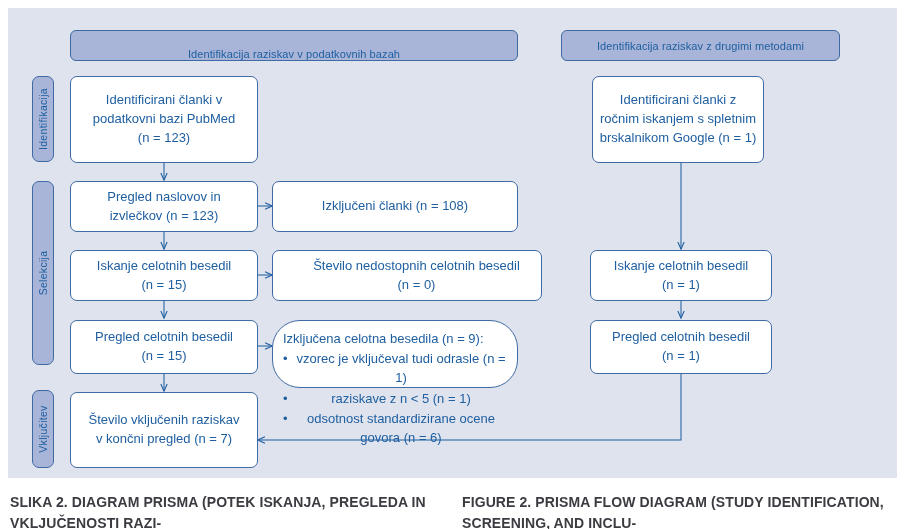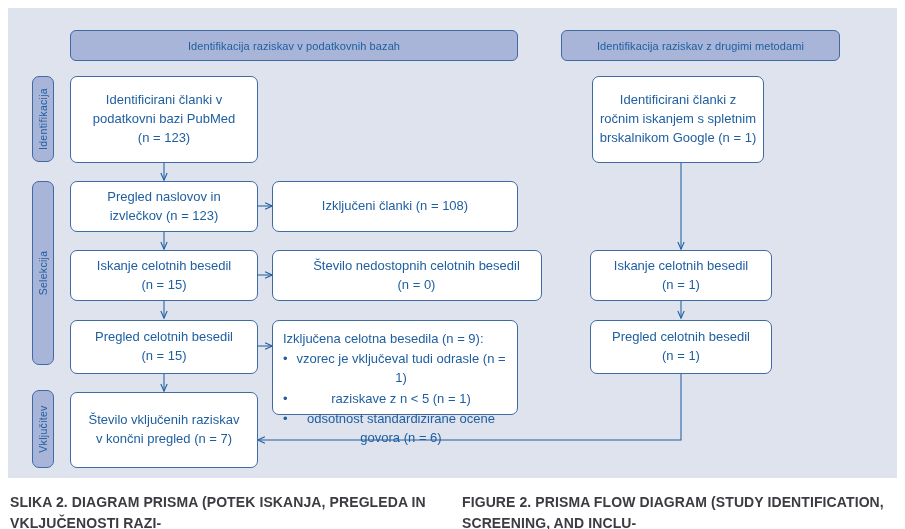--- a/index.html
+++ b/index.html
@@ -115,21 +115,21 @@
       <line x1="258" y1="275" x2="272" y2="275" marker-end="url(#ah)"></line>
       <line x1="258" y1="346" x2="272" y2="346" marker-end="url(#ah)"></line>
 
       <line x1="681" y1="163" x2="681" y2="249" marker-end="url(#ah)"></line>
       <line x1="681" y1="301" x2="681" y2="318" marker-end="url(#ah)"></line>
 
       <path d="M681,374 L681,440 L258,440" marker-end="url(#ah)"></path>
     </g>
   </svg>
 
-  <div class="hdr" style="left:70px;top:30px;width:448px;height:31px;">
+  <div class="hdr" style="left:70px;top:30px;width:448px;height:31px;align-items:flex-end;">
     <span>Identifikacija raziskav v podatkovnih bazah</span>
   </div>
 
   <div class="hdr" style="left:561px;top:30px;width:279px;height:31px;">
     <span>Identifikacija raziskav z drugimi metodami</span>
   </div>
 
   <div class="stage-label" style="left:32px;top:76px;width:22px;height:86px;">
     <span>Identifikacija</span>
   </div>
@@ -170,21 +170,21 @@
 
   <div class="box" style="left:272px;top:181px;width:246px;height:51px;">
     <span class="txt">Izključeni članki (n = 108)</span>
   </div>
 
   <div class="box" style="left:272px;top:250px;width:270px;height:51px;padding-left:25px;">
     <span class="txt">Število nedostopnih celotnih besedil
 (n = 0)</span>
   </div>
 
-  <div class="box left-align" style="left:272px;top:320px;width:246px;height:95px;">
+  <div class="box left-align" style="left:272px;top:320px;width:246px;height:68px;border-radius:28px;">
     <div style="width:100%;">
       <div class="excl-title">Izključena celotna besedila (n = 9):</div>
       <ul class="excl-list">
         <li>vzorec je vključeval tudi odrasle (n = 1)</li>
         <li>raziskave z n &lt; 5 (n = 1)</li>
         <li>odsotnost standardizirane ocene govora (n = 6)</li>
       </ul>
     </div>
   </div>
 

